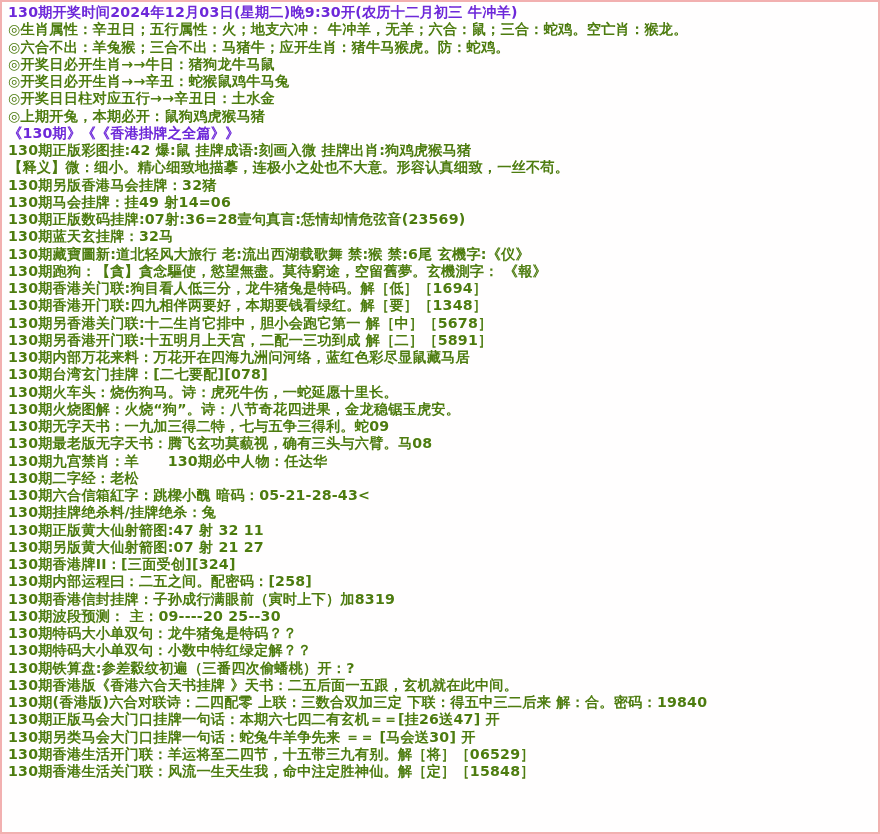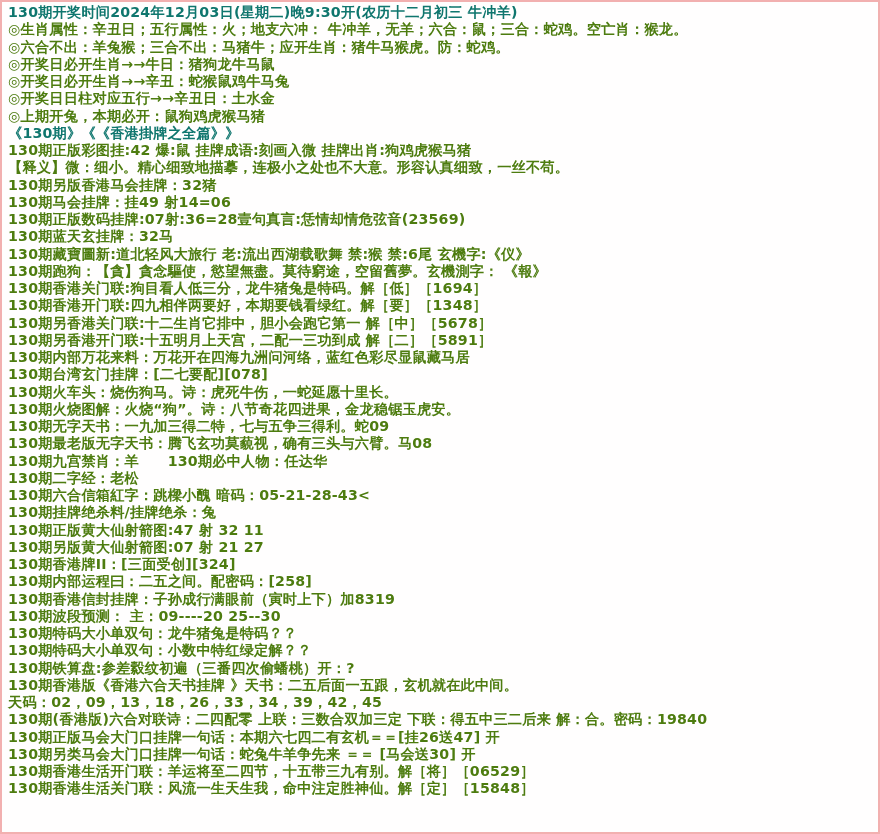--- a/index.html
+++ b/index.html
@@ -20,21 +20,21 @@
     overflow: hidden;
   }
   .line {
     font-size: 14.2px;
     line-height: 17.25px;
     font-weight: bold;
     color: #4d7c0f;
     white-space: nowrap;
     letter-spacing: 0.2px;
   }
-  .line.red { color: #0f766e; }
+  .line.red { color: #6d28d9; }
 </style>
 </head>
 <body>
 
 <div class="page">
   <div id="content">
       <div class="line red">130期开奖时间2024年12月03日(星期二)晚9:30开(农历十二月初三 牛冲羊)</div>
       <div class="line">◎生肖属性：辛丑日；五行属性：火；地支六冲： 牛冲羊，无羊；六合：鼠；三合：蛇鸡。空亡肖：猴龙。</div>
       <div class="line">◎六合不出：羊兔猴；三合不出：马猪牛；应开生肖：猪牛马猴虎。防：蛇鸡。</div>
       <div class="line">◎开奖日必开生肖→→牛日：猪狗龙牛马鼠</div>
@@ -67,20 +67,19 @@
       <div class="line">130期正版黄大仙射箭图:47 射 32 11</div>
       <div class="line">130期另版黄大仙射箭图:07 射 21 27</div>
       <div class="line">130期香港牌II：[三面受创][324]</div>
       <div class="line">130期内部运程曰：二五之间。配密码：[258]</div>
       <div class="line">130期香港信封挂牌：子孙成行满眼前（寅时上下）加8319</div>
       <div class="line">130期波段预测： 主：09----20 25--30</div>
       <div class="line">130期特码大小单双句：龙牛猪兔是特码？？</div>
       <div class="line">130期特码大小单双句：小数中特红绿定解？？</div>
       <div class="line">130期铁算盘:参差縠纹初遍（三番四次偷蟠桃）开：?</div>
       <div class="line">130期香港版《香港六合天书挂牌 》天书：二五后面一五跟，玄机就在此中间。</div>
-      <div class="line">天码：02，09，13，18，26，33，34，39，42，45</div>
       <div class="line">130期(香港版)六合对联诗：二四配零 上联：三数合双加三定 下联：得五中三二后来 解：合。密码：19840</div>
       <div class="line">130期正版马会大门口挂牌一句话：本期六七四二有玄机＝＝[挂26送47] 开</div>
       <div class="line">130期另类马会大门口挂牌一句话：蛇兔牛羊争先来 ＝＝ [马会送30] 开</div>
       <div class="line">130期香港生活开门联：羊运将至二四节，十五带三九有别。解［将］［06529］</div>
       <div class="line">130期香港生活关门联：风流一生天生我，命中注定胜神仙。解［定］［15848］</div>
     </div>
 </div>
 
 </body></html>

